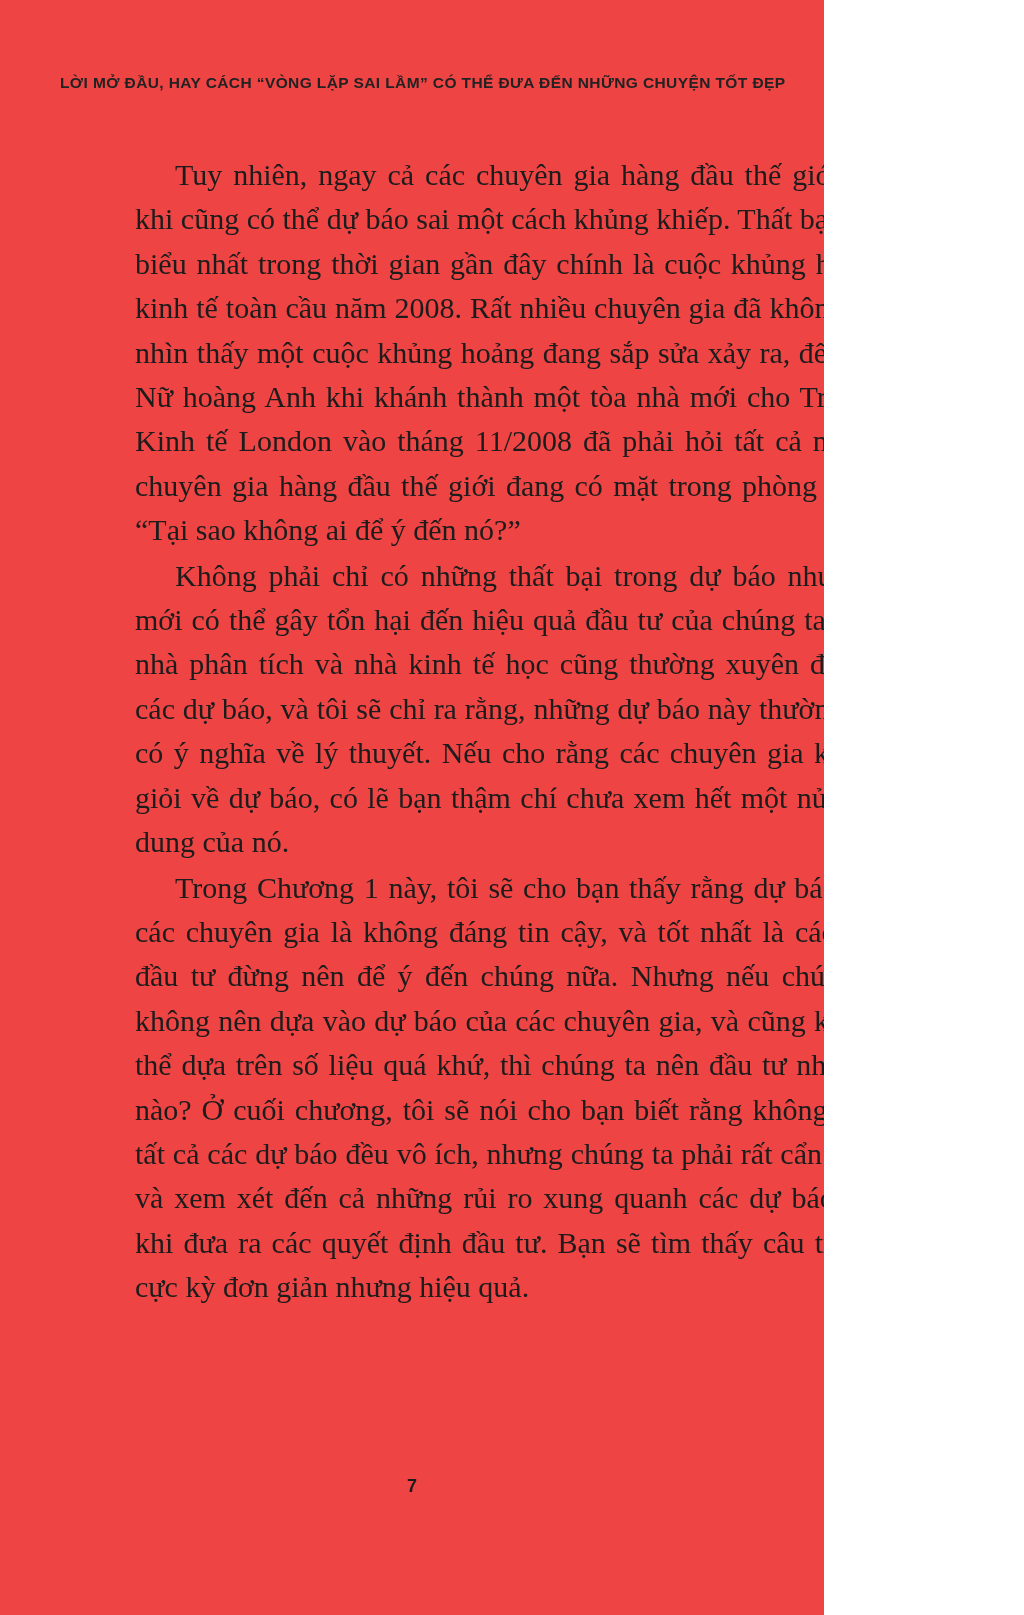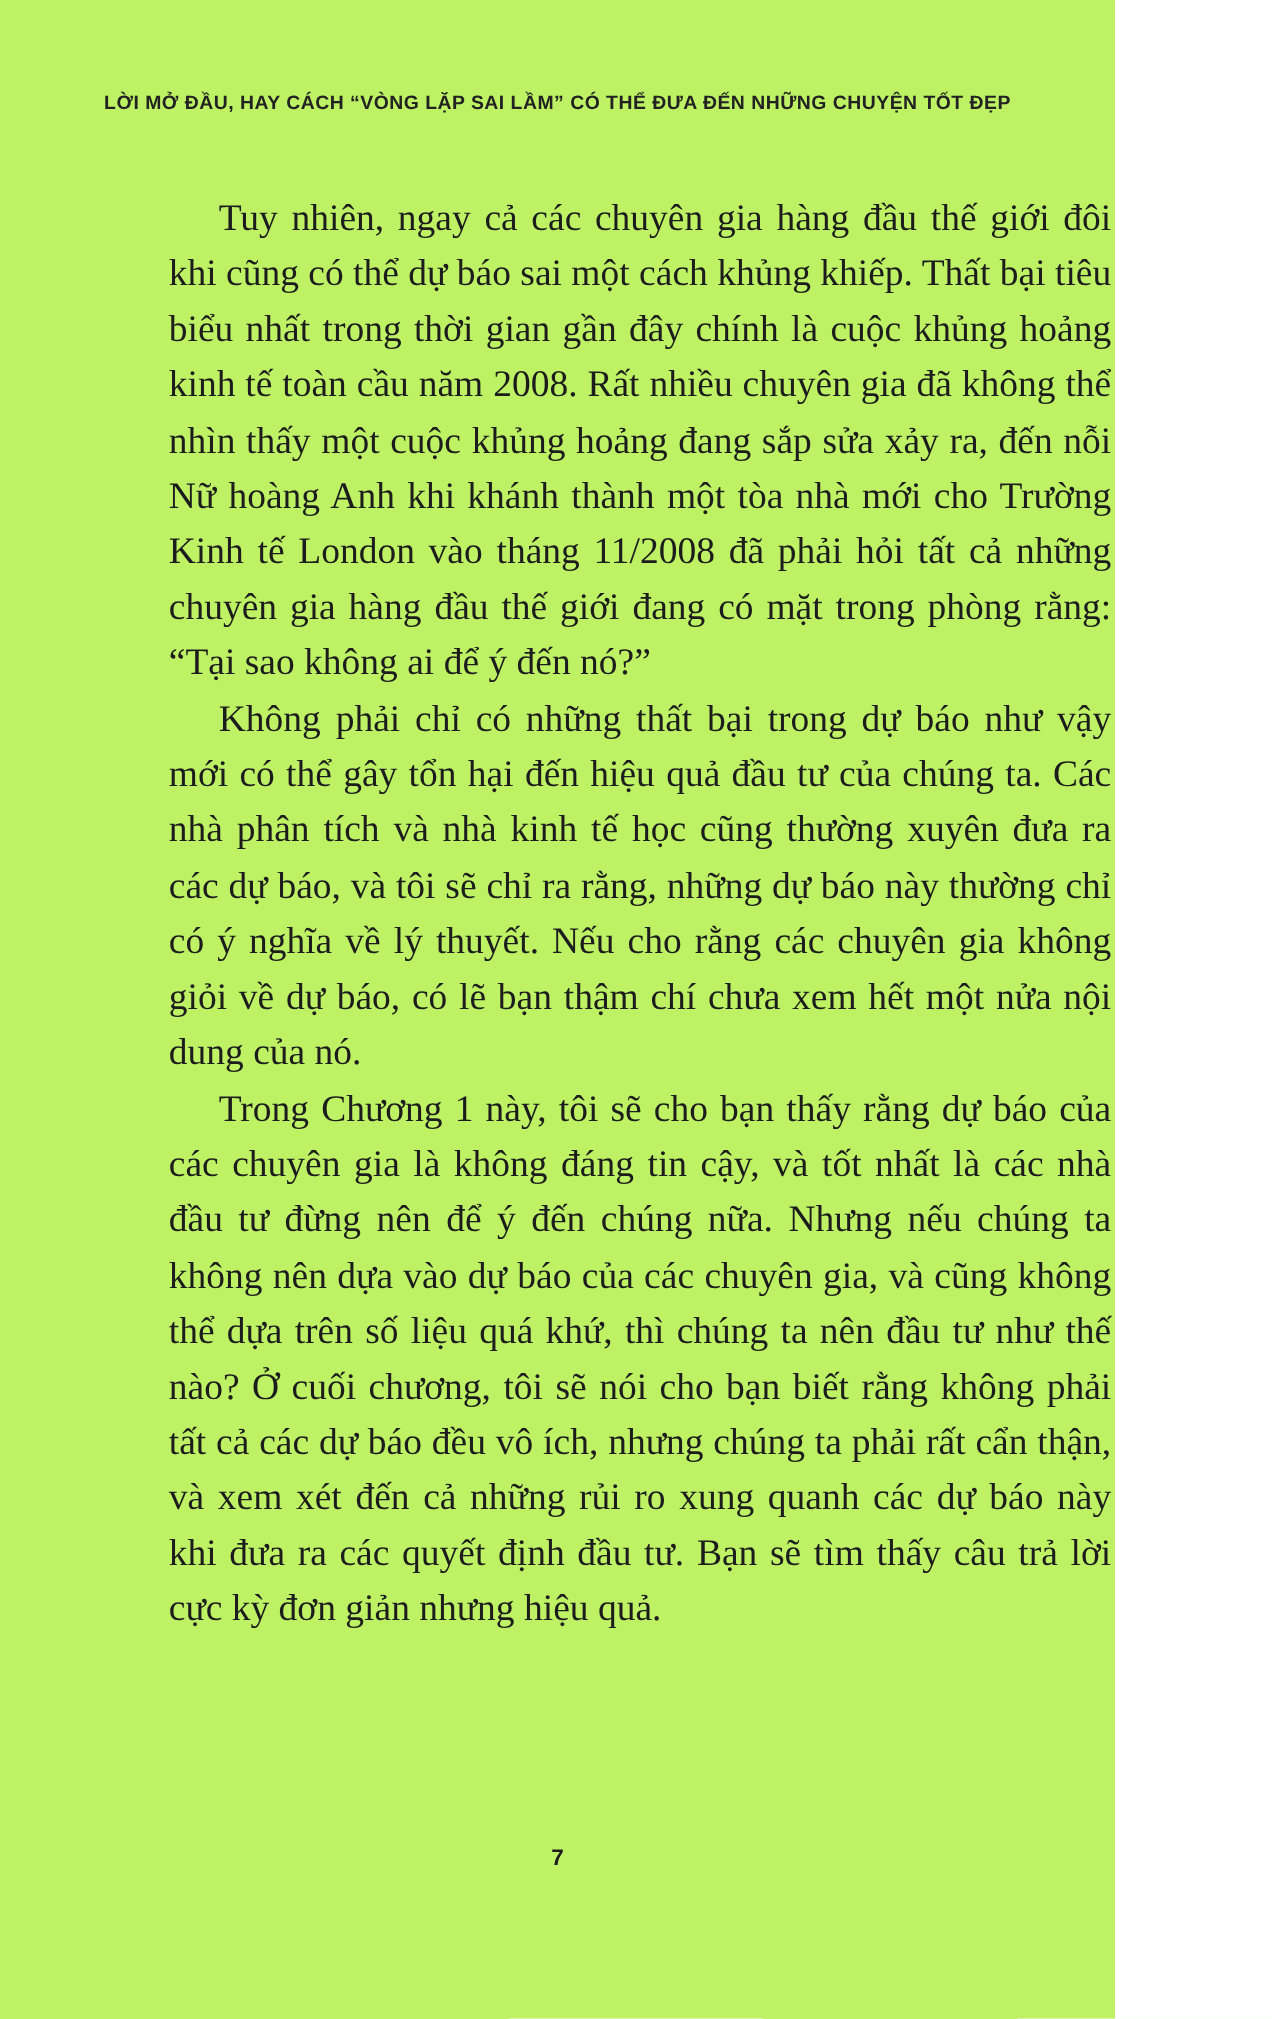--- a/index.html
+++ b/index.html
@@ -2,23 +2,23 @@
 <html><head>
 <meta charset="utf-8">
 <style>
   html, body {
     margin: 0;
     padding: 0;
     background: #ffffff;
   }
   .page {
     position: relative;
-    width: 892px;
+    width: 824px;
     height: 1615px;
-    background: #bef264;
+    background: #ef4444;
     color: #1b1b1b;
     font-family: "Liberation Serif", "DejaVu Serif", serif;
     overflow: hidden;
   }
   .running-header {
     position: absolute;
     top: 74px;
     left: 60px;
     right: 60px;
     text-align: center;

